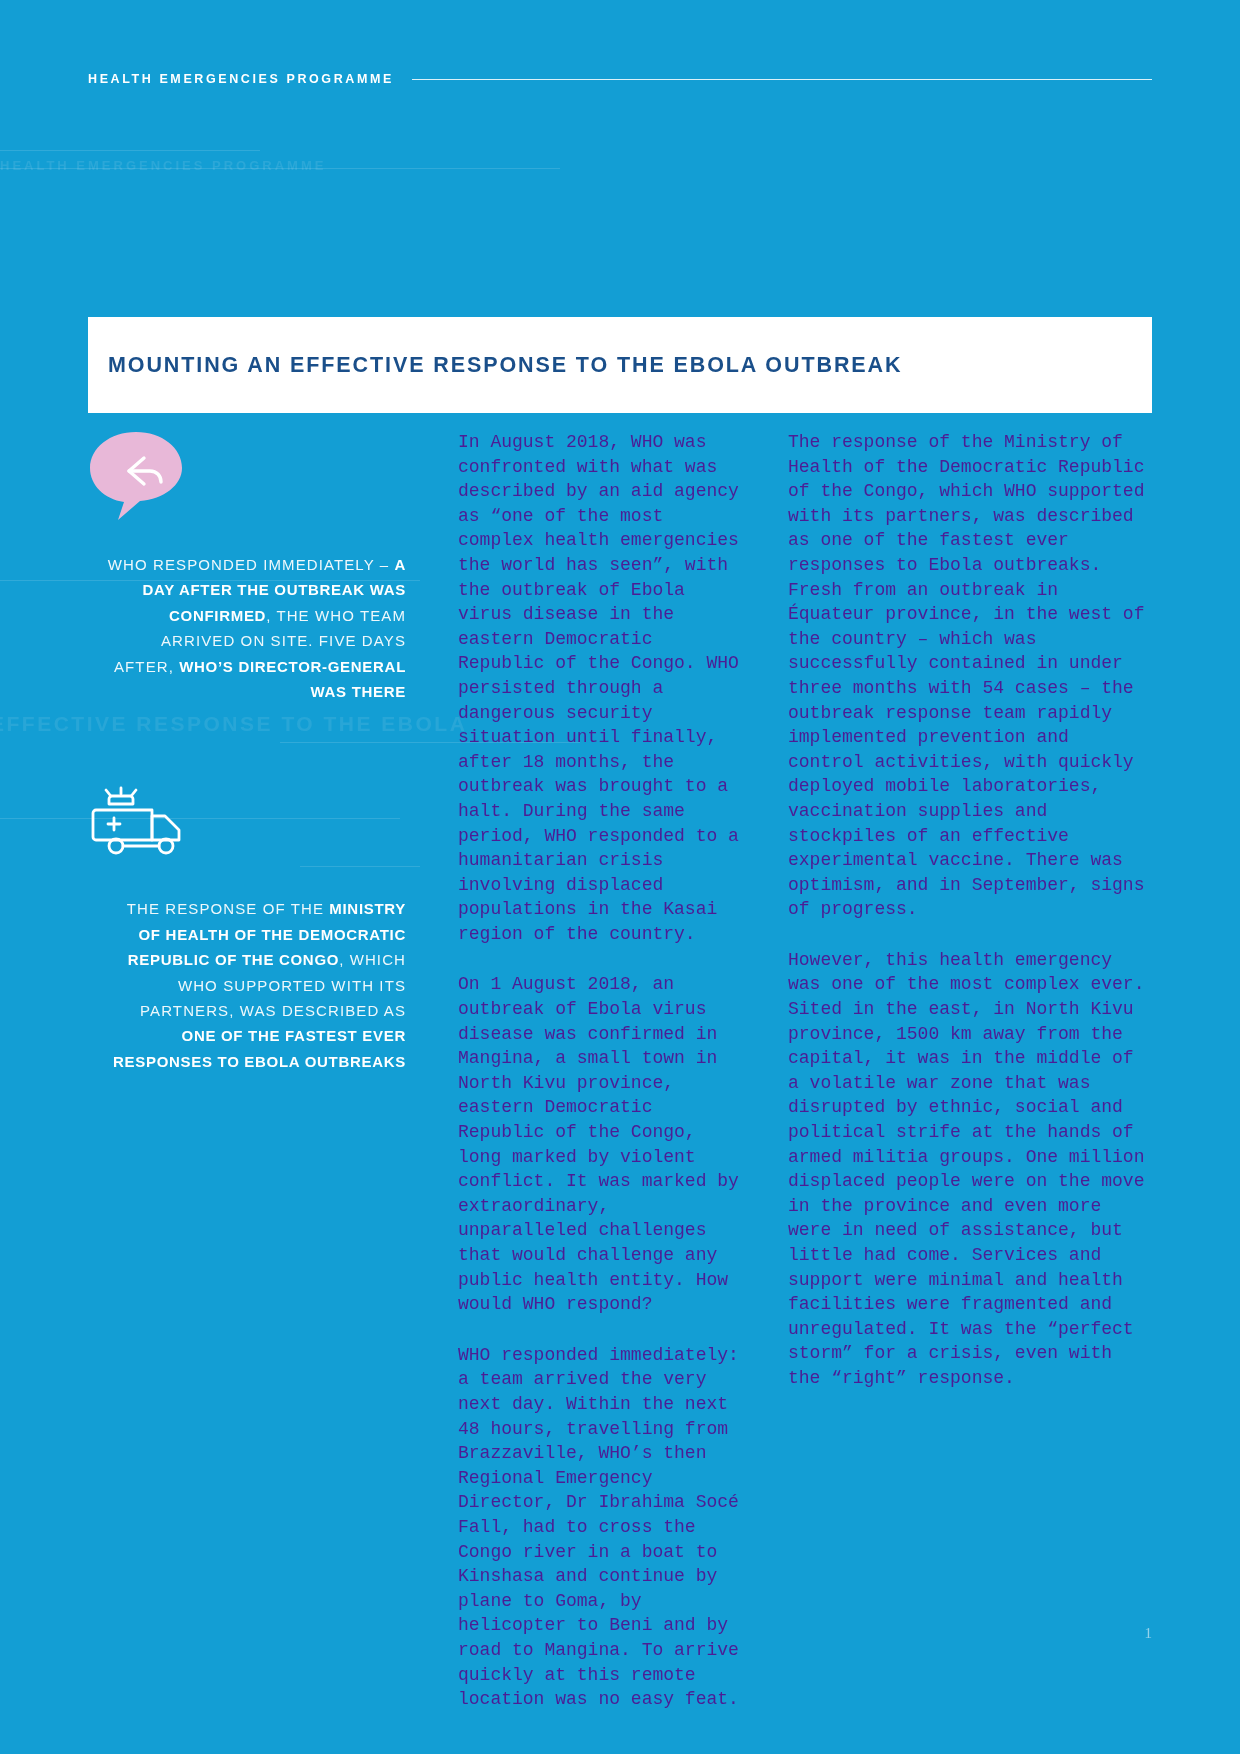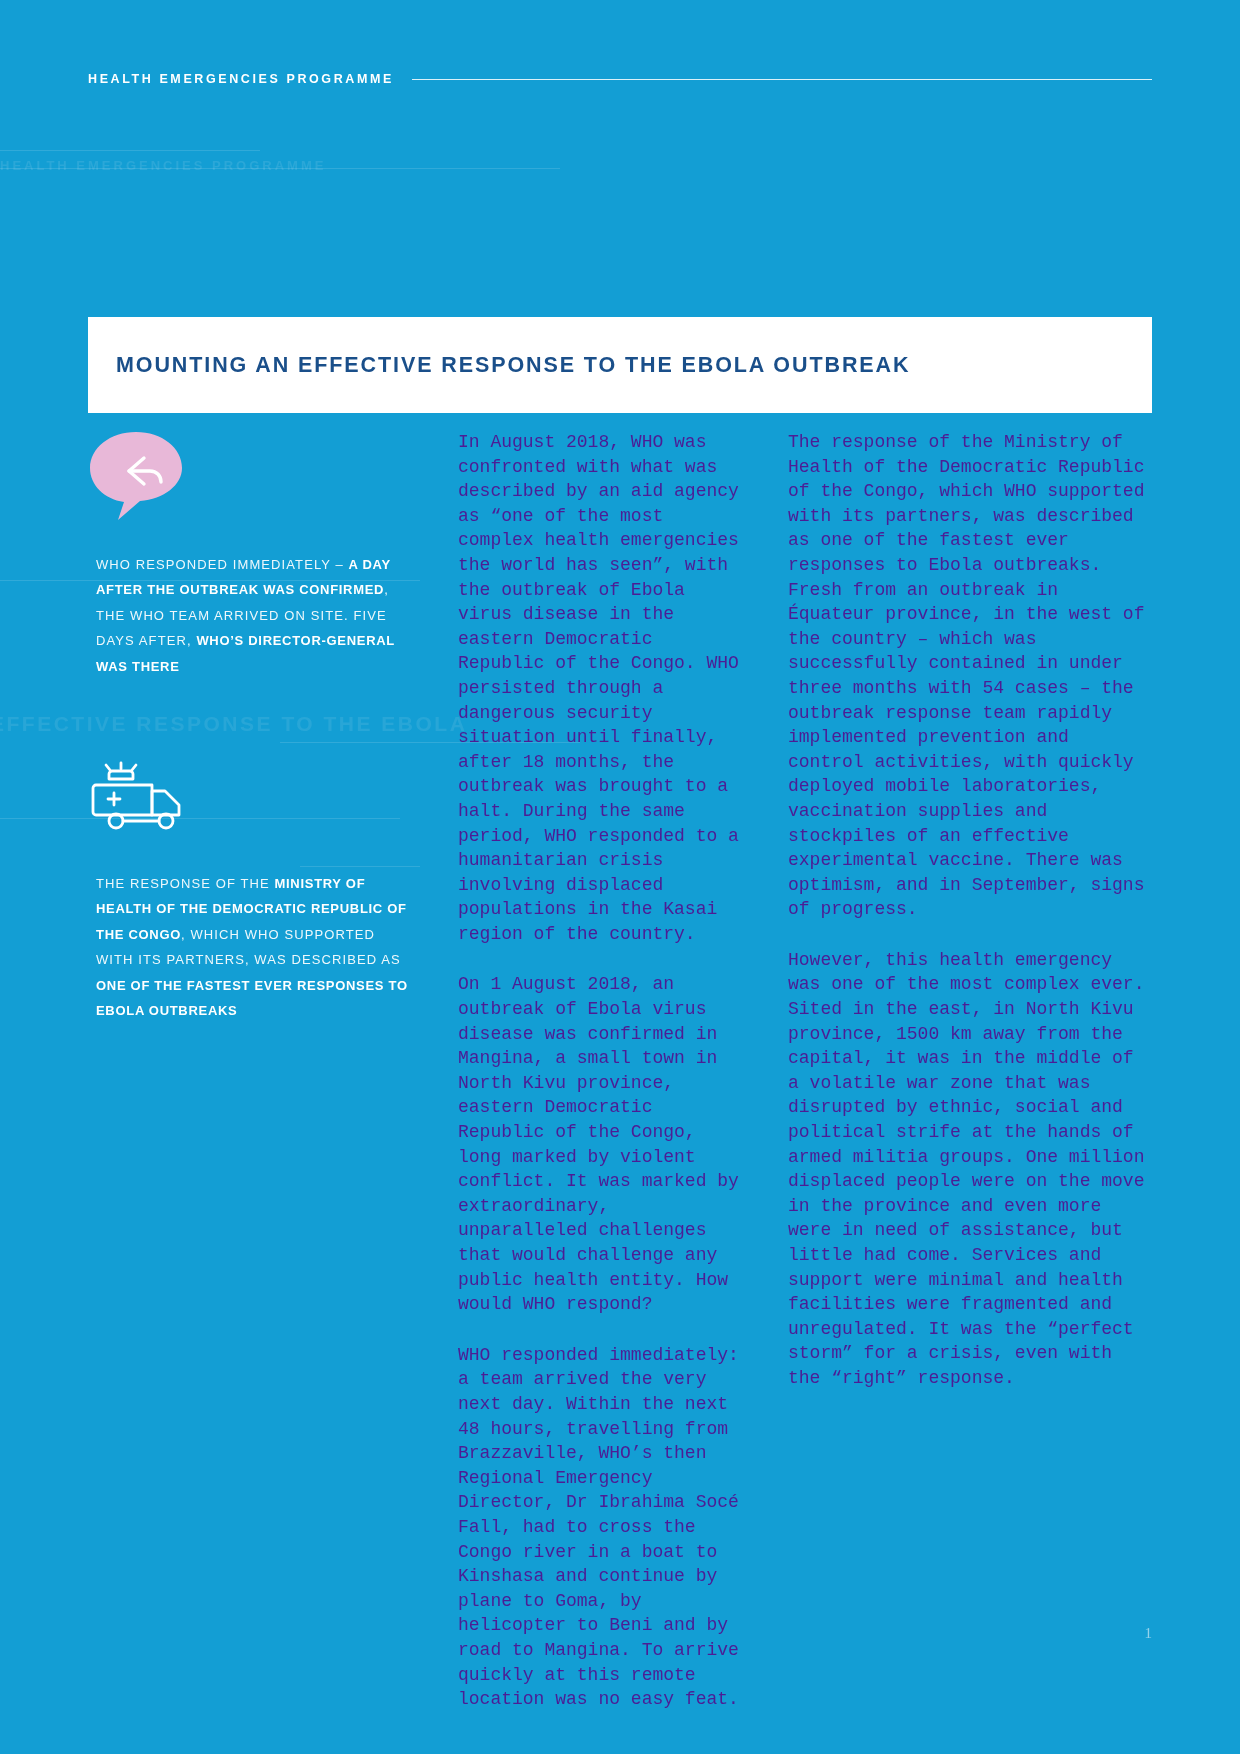--- a/index.html
+++ b/index.html
@@ -73,21 +73,21 @@
     top: 317px;
     left: 88px;
     width: 1064px;
     height: 96px;
     background: #ffffff;
     display: flex;
     align-items: center;
   }
   .title-band h1 {
     margin: 0;
-    padding-left: 28px;
+    padding-left: 20px;
     color: #1a4f8a;
     font-size: 21.5px;
     font-weight: bold;
     letter-spacing: 1.9px;
   }
 
   
   .content {
     position: absolute;
     top: 430px;
@@ -115,24 +115,25 @@
     color: #4c1d95;
     font-family: Liberation Mono, monospace;
     font-size: 18px;
     line-height: 24.6px;
     margin: 0 0 26px 0;
   }
 
   
   .pull-quote {
     color: #ffffff;
-    font-size: 13px;
+    font-size: 15px;
     line-height: 25.4px;
     letter-spacing: 1.1px;
-    margin: 8px;
+    margin: 16px;
+    text-align: right;
   }
   .pull-quote .light {
     font-weight: normal;
     color: rgba(255,255,255,0.93);
   }
   .pull-quote .bold {
     font-weight: bold;
     letter-spacing: 0.7px;
   }
 

